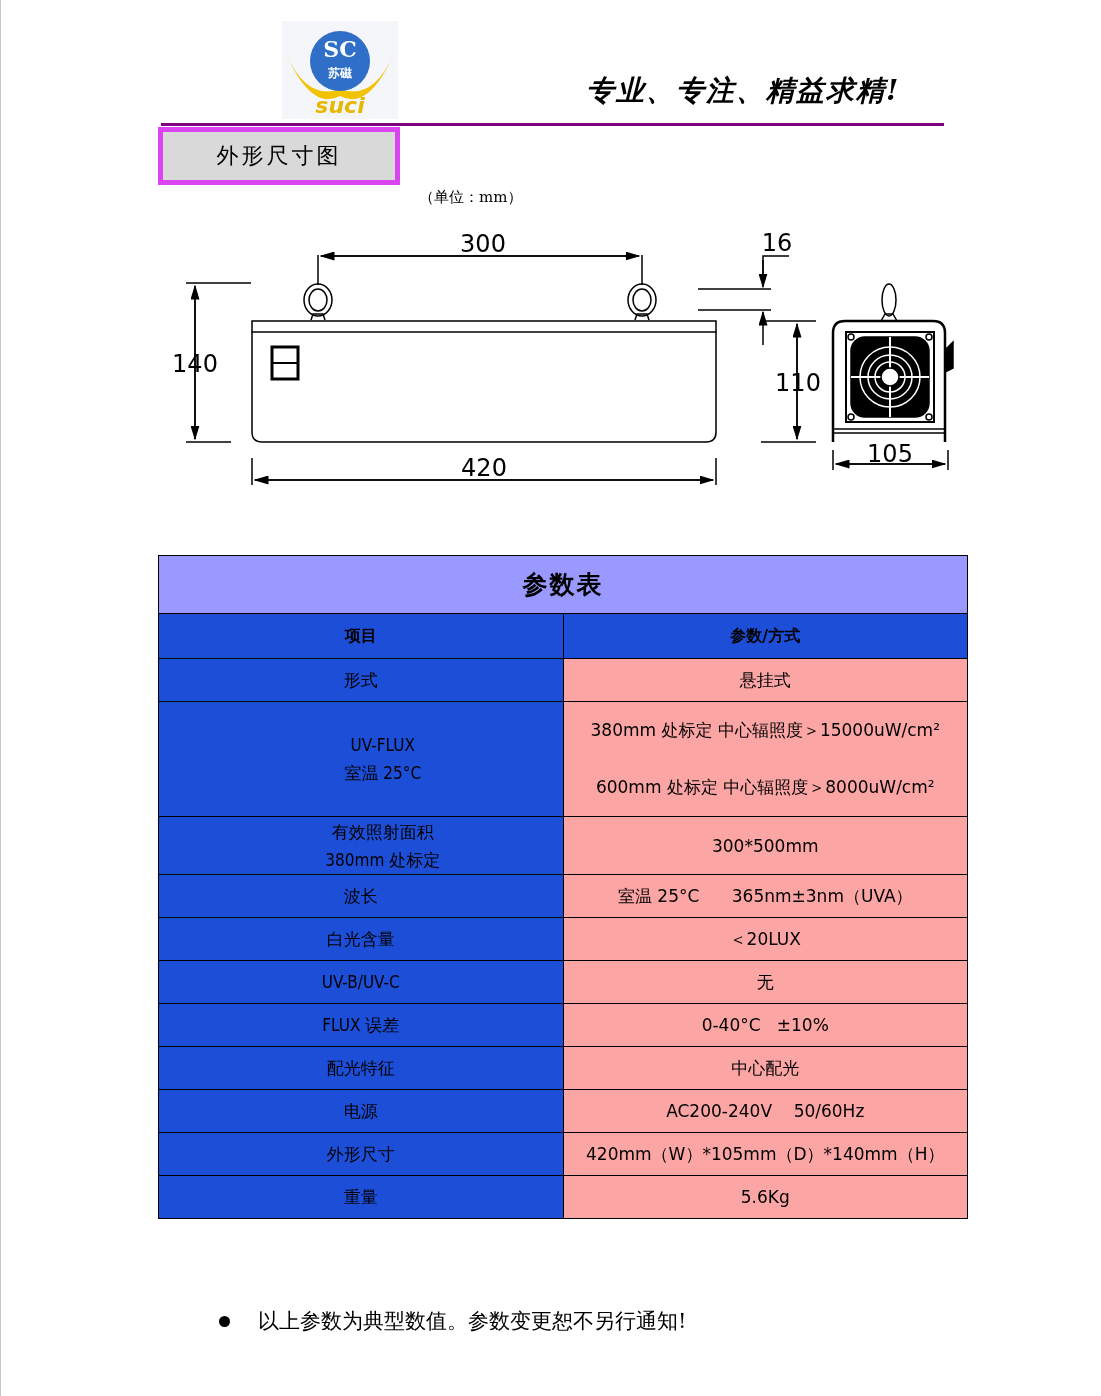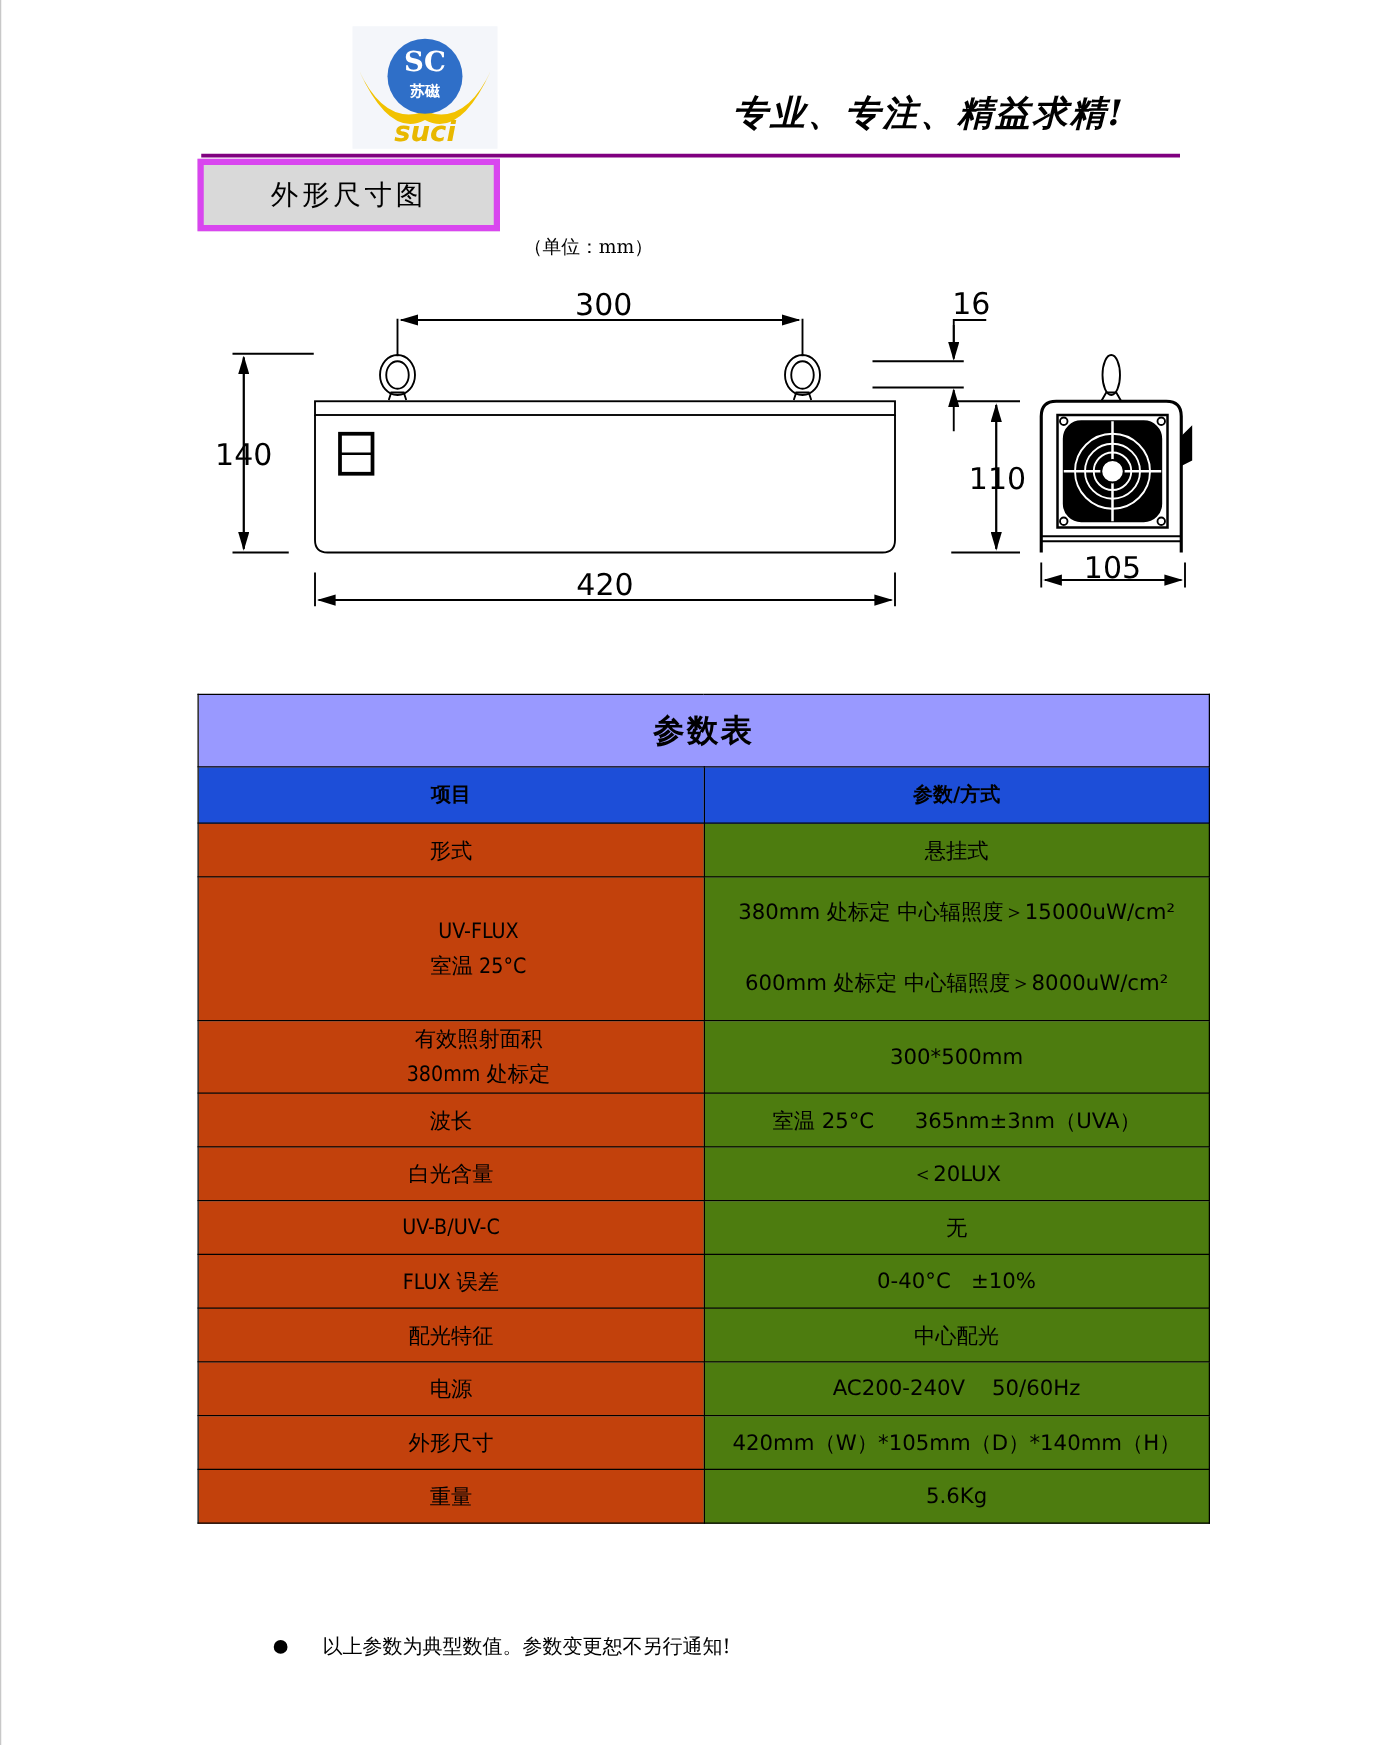--- a/index.html
+++ b/index.html
@@ -37,30 +37,30 @@
     table.params {
       position: absolute; left: 157px; top: 555px; width: 810px;
       border-collapse: collapse; table-layout: fixed;
     }
     table.params td, table.params th {
       border: 1px solid #000; text-align: center; vertical-align: middle;
       font-size: 17px; padding: 0;
     }
     .t-title { background: #9999ff; height: 57px; font-family: "DejaVu Serif", serif; font-size: 25px !important; font-weight: bold; letter-spacing: 2px; margin-top: 20px; }
     .t-head { background: #1d4ed8; height: 44px; font-weight: bold; font-size: 16px !important; font-family: "DejaVu Serif", serif; }
-    .c-label { background: #c2410c; width: 325px; font-family: "DejaVu Sans Condensed", "DejaVu Sans", sans-serif; }
-    .c-val { background: #4d7c0f; font-family: "DejaVu Sans", sans-serif; }
+    .c-label { background: #1d4ed8; width: 325px; font-family: "DejaVu Sans Condensed", "DejaVu Sans", sans-serif; }
+    .c-val { background: #fca5a5; font-family: "DejaVu Sans", sans-serif; }
     .r-std { height: 43px; }
     .r-flux { height: 114px; }
     .r-area { height: 58px; }
     .line { line-height: 28px; padding-left: 44px; }
     .flux-line { line-height: 57px; }
 
     .note {
-      position: absolute; left: 218px; top: 1307px; font-size: 16px;
+      position: absolute; left: 218px; top: 1307px; font-size: 21px;
       font-family: "DejaVu Serif", serif; display: flex; align-items: center;
     }
     .bullet { width: 11px; height: 11px; border-radius: 50%; background: #000; margin-right: 28px; }
   </style>
 </head>
 <body>
 
 <div class="logo">
   <svg width="116" height="98" viewBox="0 0 116 98">
     <path d="M5 35 Q30 90 58 75 Q86 90 111 35 Q90 80 58 68 Q26 80 5 35 Z" fill="#f2c200"></path>

